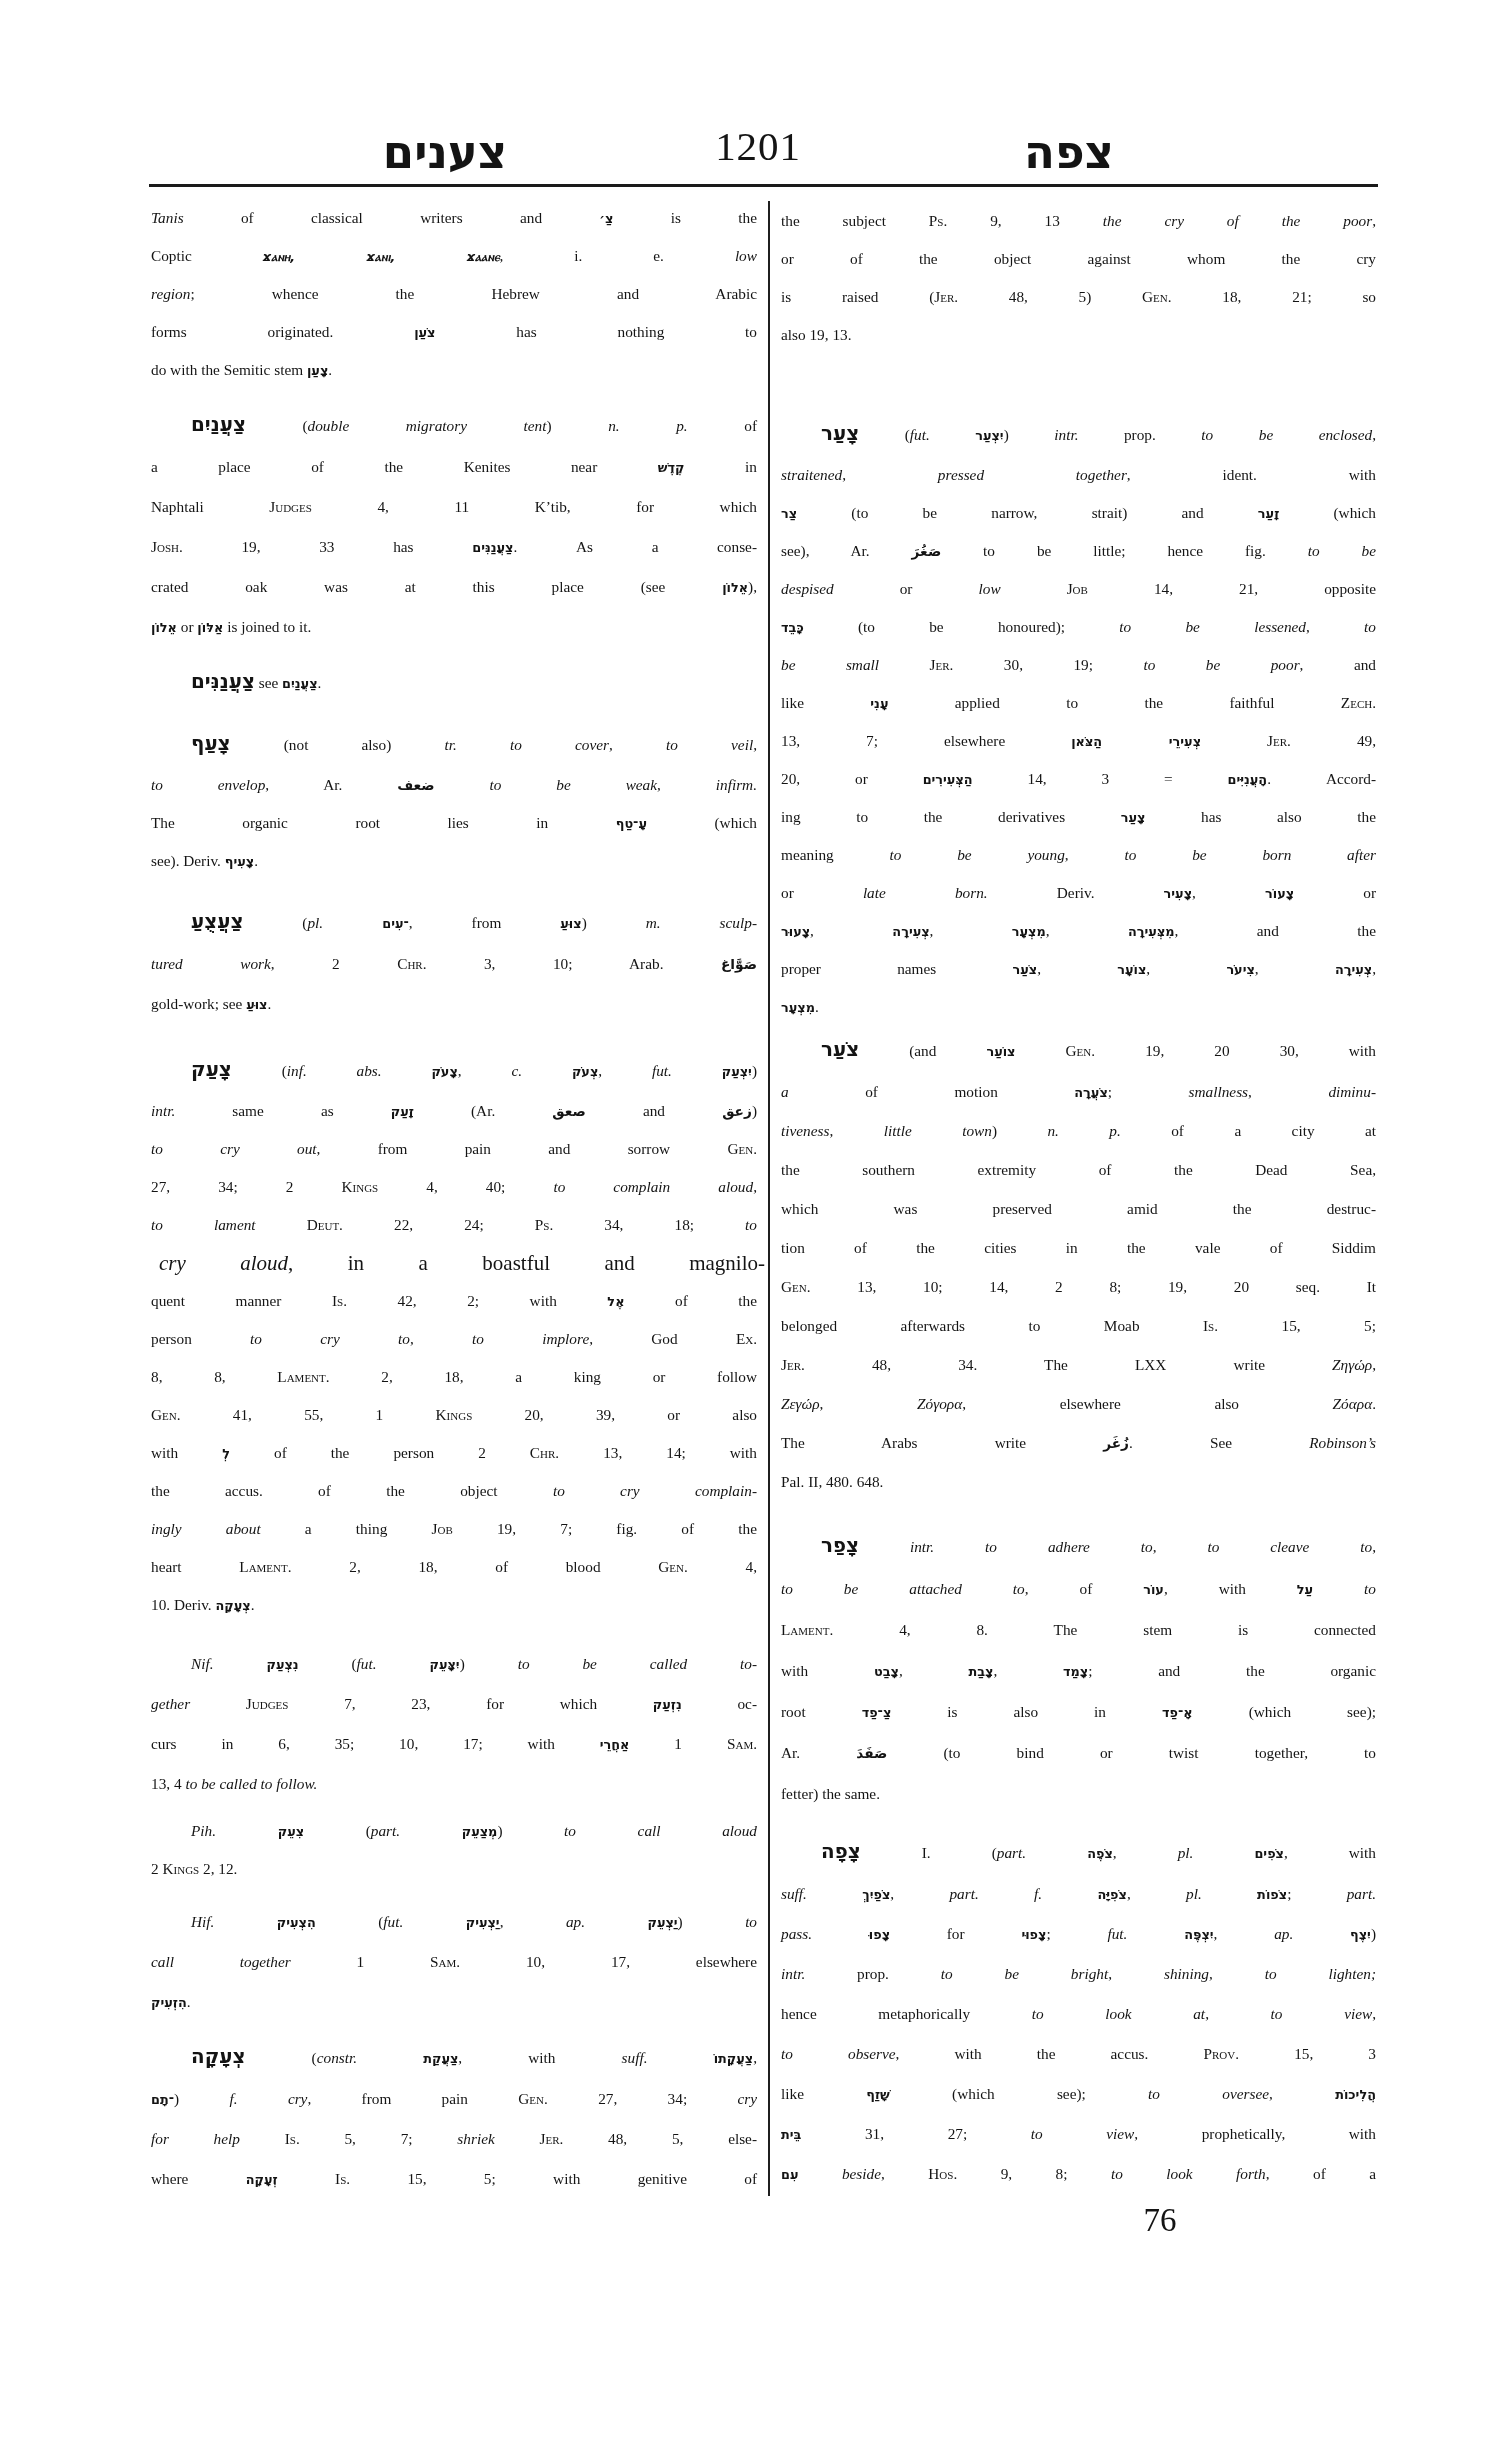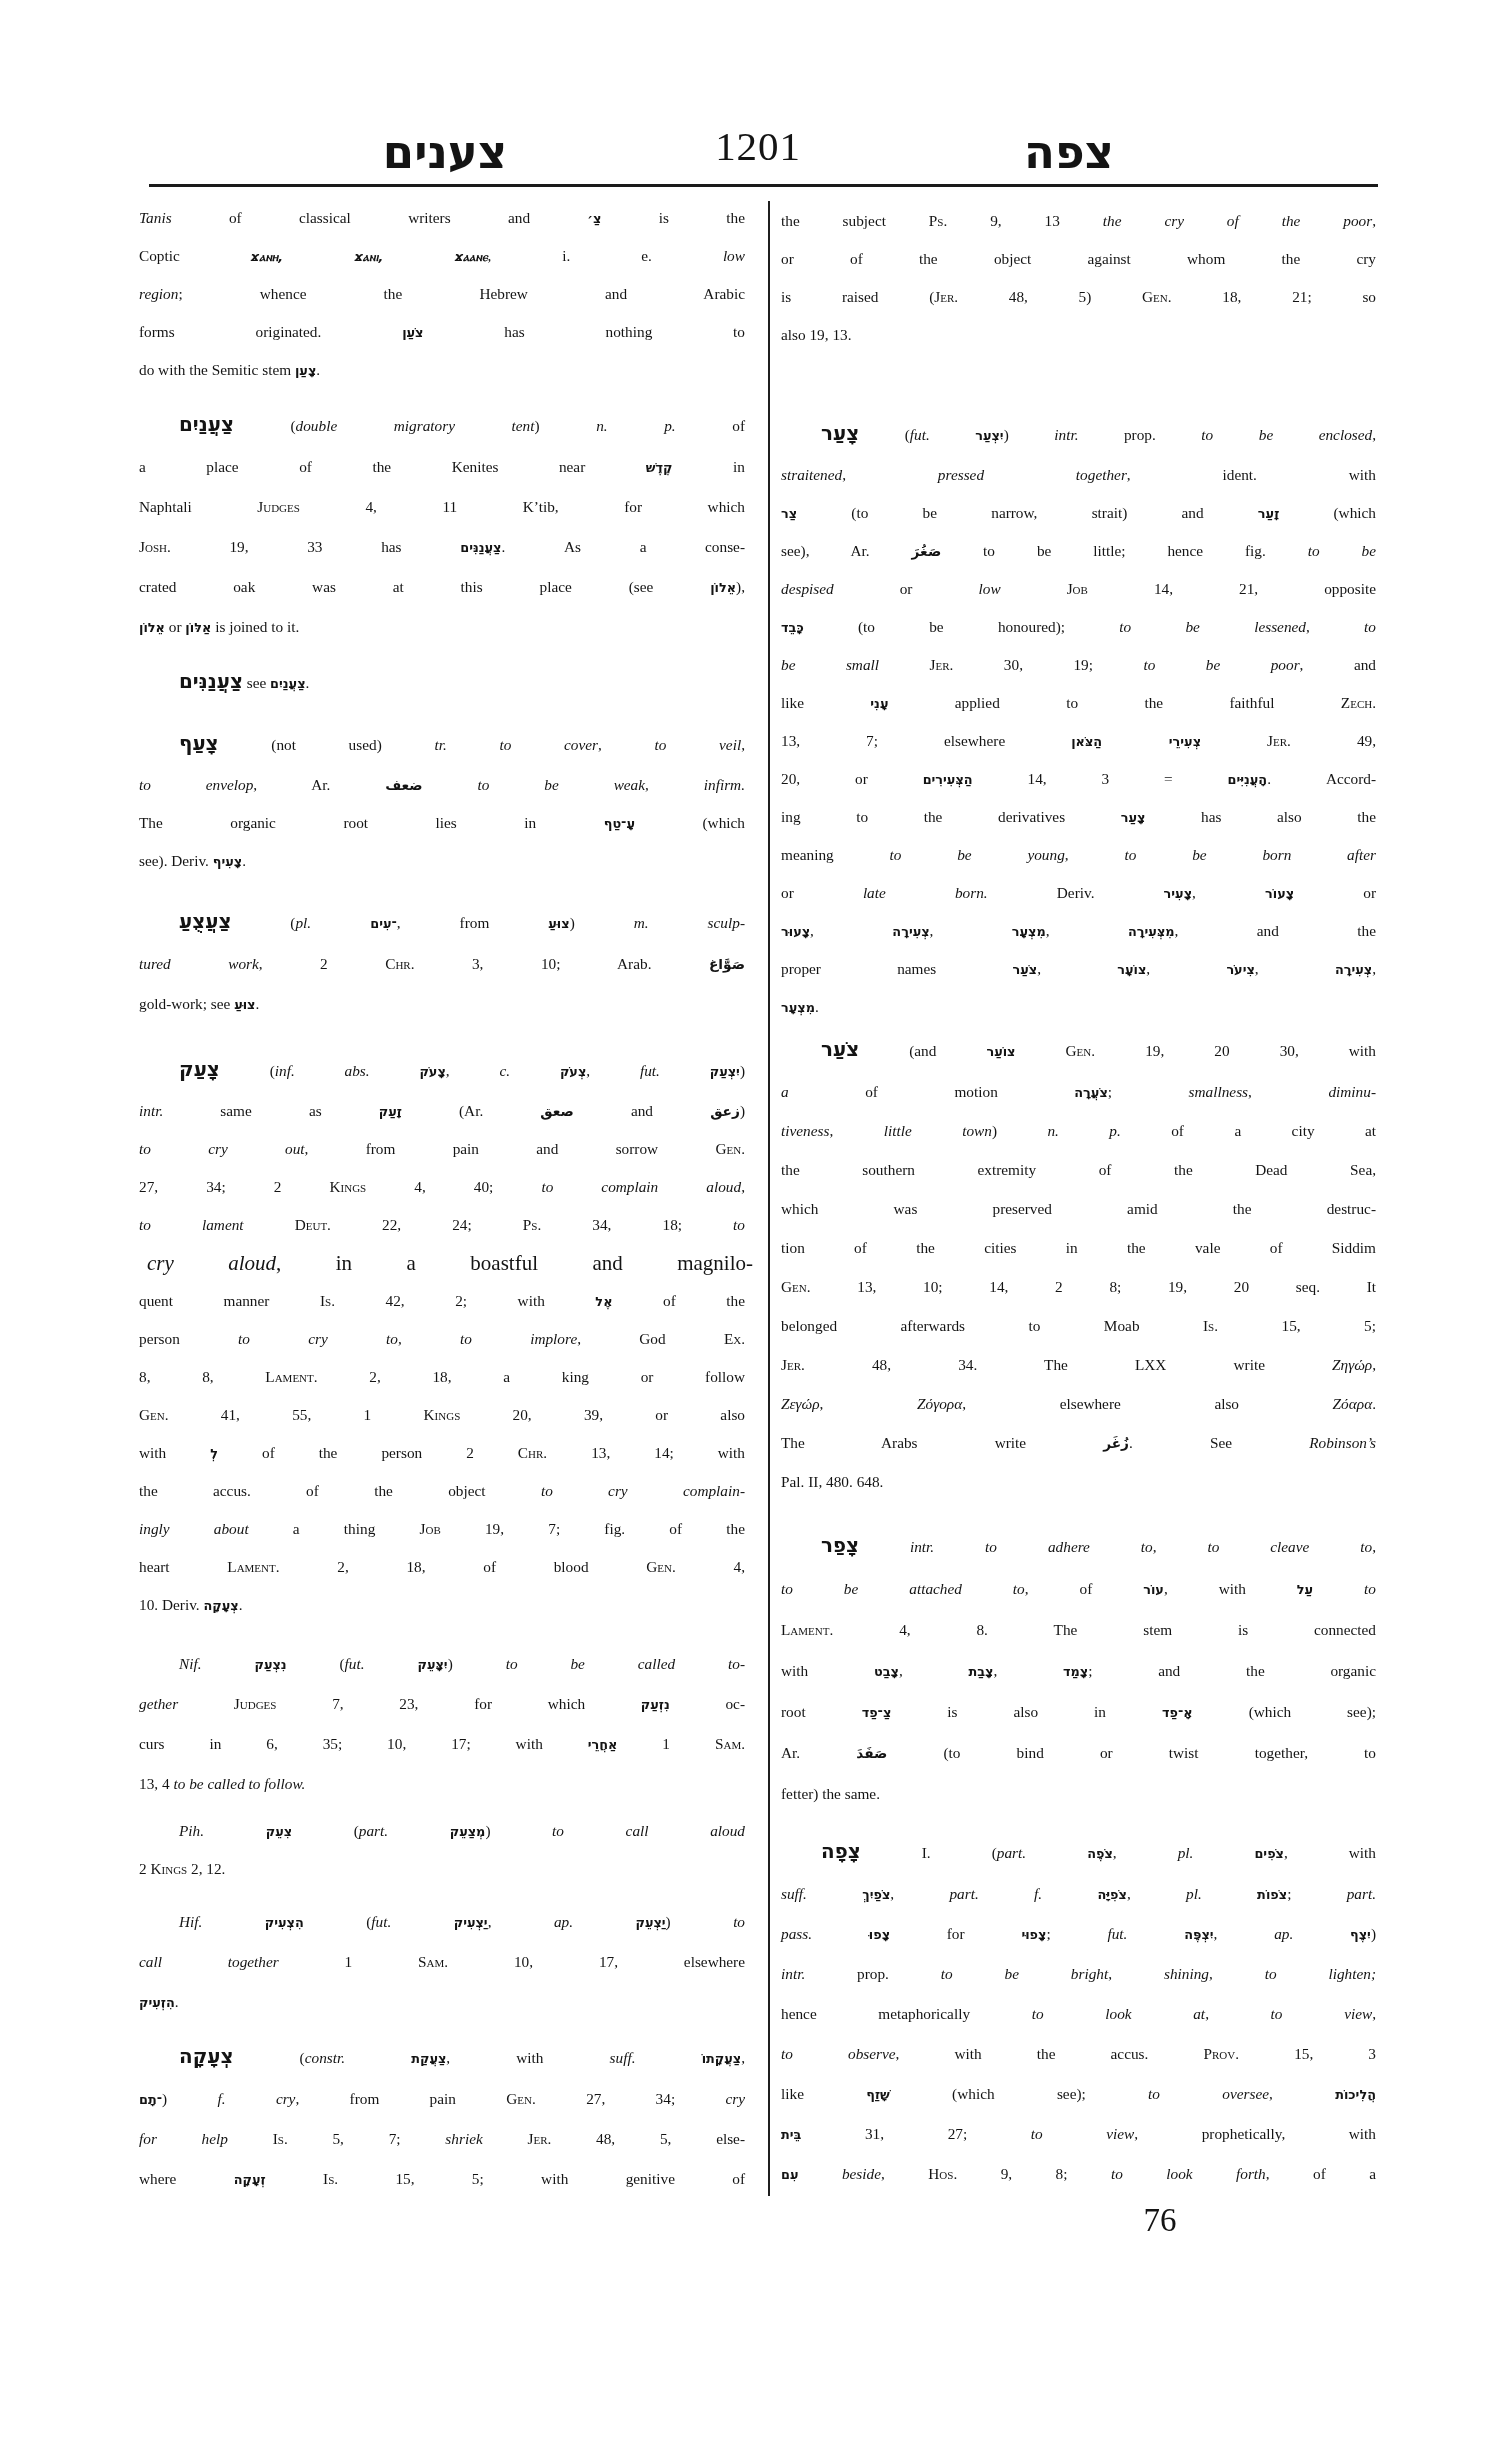--- a/index.html
+++ b/index.html
@@ -18,21 +18,21 @@
   .guide.right { left:970px; }
   .pageno {
     left:668px; width:180px; top:117px; height:58px; line-height:58px;
     font-size:41px; letter-spacing:0.9px;
   }
   .rule { position:absolute; left:149px; top:184px; width:1229px; height:2.7px; background:#1a1a1a; }
   .divider { position:absolute; left:768px; top:201px; width:1.8px; height:1995px; background:#1f1f1f; }
   .sig { left:1115px; width:90px; top:2200px; height:40px; line-height:40px; font-size:33px; }
 
   .col { position:absolute; top:0; height:2450px; }
-  .col.left { left:139px; width:606px; }
+  .col.left { left:151px; width:606px; }
   .col.right { left:781px; width:595px; }
   .para { position:absolute; left:0; width:100%; }
 
   .ln {
     box-sizing:border-box; display:block; width:100%;
     height:var(--lh); line-height:var(--lh);
     font-size:33px; direction:ltr;
     text-align:justify; text-align-last:justify;
     white-space:normal; overflow:visible;
   }
@@ -82,21 +82,21 @@
     <div class="ln" style="font-size: 15.3px;"><span class="s-sc">Josh.</span><span class="s-r"> 19, 33 has </span><span class="s-he" dir="rtl">צַעֲנַנִּים</span><span class="s-r">.  As a conse-</span></div>
     <div class="ln" style="font-size: 15.3px;"><span class="s-r">crated oak was at this place (see </span><span class="s-he" dir="rtl">אֵלוֹן</span><span class="s-r">),</span></div>
     <div class="ln last" style="font-size: 15.3px;"><span class="s-he" dir="rtl">אֵלוֹן</span><span class="s-r"> or </span><span class="s-he" dir="rtl">אַלּוֹן</span><span class="s-r"> is joined to it.</span></div>
   </div>
 
   <div class="para" style="top:659px; --lh:40px;">
     <div class="ln ind hwl last" style="font-size: 15.3px;"><span class="s-hw" dir="rtl">צַעֲנַנִּים</span><span class="s-r"> see </span><span class="s-he" dir="rtl">צַעֲנַיִם</span><span class="s-r">.</span></div>
   </div>
 
   <div class="para" style="top:721px; --lh:38px;">
-    <div class="ln ind hwl" style="font-size: 15.3px;"><span class="s-hw" dir="rtl">צָעַף</span><span class="s-r"> (not used) </span><span class="s-i">tr. to cover</span><span class="s-r">, </span><span class="s-i">to veil</span><span class="s-r">,</span></div>
+    <div class="ln ind hwl" style="font-size: 15.3px;"><span class="s-hw" dir="rtl">צָעַף</span><span class="s-r"> (not also) </span><span class="s-i">tr. to cover</span><span class="s-r">, </span><span class="s-i">to veil</span><span class="s-r">,</span></div>
     <div class="ln" style="font-size: 15.3px;"><span class="s-i">to envelop</span><span class="s-r">, Ar. </span><span class="s-ar" dir="rtl">ضعف</span><span class="s-r"> </span><span class="s-i">to be weak</span><span class="s-r">, </span><span class="s-i">infirm.</span></div>
     <div class="ln" style="font-size: 15.3px;"><span class="s-r">The organic root lies in </span><span class="s-he" dir="rtl">עָ־טַף</span><span class="s-r"> (which</span></div>
     <div class="ln last" style="font-size: 15.3px;"><span class="s-r">see).  Deriv. </span><span class="s-he" dir="rtl">צָעִיף</span><span class="s-r">.</span></div>
   </div>
 
   <div class="para" style="top:899px; --lh:40px;">
     <div class="ln ind hwl" style="font-size: 15.3px;"><span class="s-hw" dir="rtl">צַעֲצֻעַ</span><span class="s-r"> (</span><span class="s-i">pl.</span><span class="s-r"> </span><span class="s-he" dir="rtl">־עִים</span><span class="s-r">, from </span><span class="s-he" dir="rtl">צוּעַ</span><span class="s-r">) </span><span class="s-i">m. sculp-</span></div>
     <div class="ln" style="font-size: 15.3px;"><span class="s-i">tured work</span><span class="s-r">, 2 </span><span class="s-sc">Chr.</span><span class="s-r"> 3, 10; Arab. </span><span class="s-ar" dir="rtl">صَوَّاغ</span></div>
     <div class="ln last" style="font-size: 15.3px;"><span class="s-r">gold-work; see </span><span class="s-he" dir="rtl">צוּעַ</span><span class="s-r">.</span></div>
   </div>

